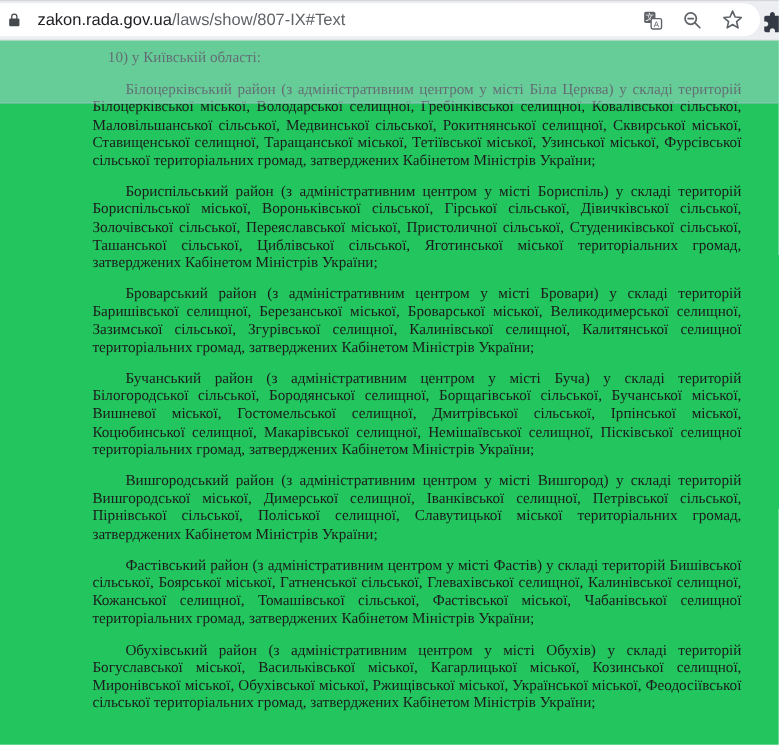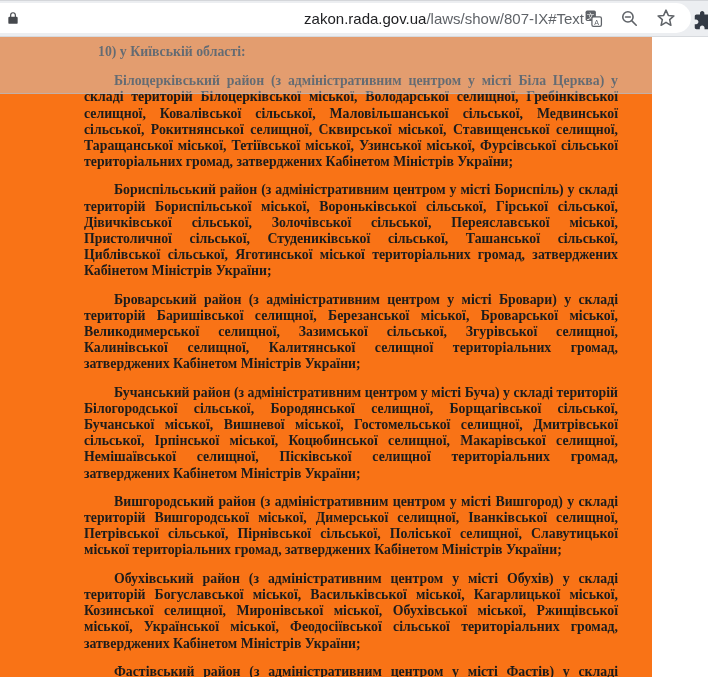--- a/index.html
+++ b/index.html
@@ -10,31 +10,31 @@
     position:relative;width:708px;height:37px;
     background:#eceef1;border-top:1px solid #d4d6da;border-bottom:1px solid #d7dade;
   }
   .omnibox{
     position:absolute;left:-18px;right:17px;top:2px;bottom:3px;
     background:#ffffff;border-radius:16px;
     display:flex;align-items:center;
   }
   .omnibox .lock{margin-left:24px;flex:0 0 auto;display:flex;align-items:center;}
   .url{
-    margin-left:0;font-family:"Liberation Sans",sans-serif;font-size:15px;
-    white-space:nowrap;flex:1 1 auto;overflow:hidden;text-align:right;
+    margin-left:14px;font-family:"Liberation Sans",sans-serif;font-size:15px;
+    white-space:nowrap;flex:1 1 auto;overflow:hidden;
   }
   .url .host{color:#202124;}
   .url .path{color:#5f6368;}
   .omnibox-icons{display:flex;align-items:center;gap:17px;padding-right:15px;flex:0 0 auto;}
   .icon-btn{display:flex;align-items:center;justify-content:center;cursor:pointer;}
   .ext-puzzle{position:absolute;right:-6px;top:9px;}
 
   
-  .page{position:relative;width:652px;height:640px;background:#f97316;overflow:hidden;font-weight:bold;}
+  .page{position:relative;width:708px;height:640px;background:#22c55e;overflow:hidden;}
   .doc{
     padding:7px 34px 0 84px;
     font-family:"Liberation Serif",serif;
     font-size:13.8px;line-height:16.2px;color:#1c1c1c;
     text-align:justify;
   }
   .doc .intro{margin:0 0 13px 0;text-indent:14px;text-align:left;}
   .doc p{margin:12px 0 10px 0;text-indent:30px;}
 
   
@@ -89,17 +89,17 @@
 </div>
 
 <div class="page">
   <div class="doc">
     <p class="intro">10) у Київській області:</p>
     <p>Білоцерківський район (з адміністративним центром у місті Біла Церква) у складі територій Білоцерківської міської, Володарської селищної, Гребінківської селищної, Ковалівської сільської, Маловільшанської сільської, Медвинської сільської, Рокитнянської селищної, Сквирської міської, Ставищенської селищної, Таращанської міської, Тетіївської міської, Узинської міської, Фурсівської сільської територіальних громад, затверджених Кабінетом Міністрів України;</p>
     <p>Бориспільський район (з адміністративним центром у місті Бориспіль) у складі територій Бориспільської міської, Вороньківської сільської, Гірської сільської, Дівичківської сільської, Золочівської сільської, Переяславської міської, Пристоличної сільської, Студениківської сільської, Ташанської сільської, Циблівської сільської, Яготинської міської територіальних громад, затверджених Кабінетом Міністрів України;</p>
     <p>Броварський район (з адміністративним центром у місті Бровари) у складі територій Баришівської селищної, Березанської міської, Броварської міської, Великодимерської селищної, Зазимської сільської, Згурівської селищної, Калинівської селищної, Калитянської селищної територіальних громад, затверджених Кабінетом Міністрів України;</p>
     <p>Бучанський район (з адміністративним центром у місті Буча) у складі територій Білогородської сільської, Бородянської селищної, Борщагівської сільської, Бучанської міської, Вишневої міської, Гостомельської селищної, Дмитрівської сільської, Ірпінської міської, Коцюбинської селищної, Макарівської селищної, Немішаївської селищної, Пісківської селищної територіальних громад, затверджених Кабінетом Міністрів України;</p>
     <p>Вишгородський район (з адміністративним центром у місті Вишгород) у складі територій Вишгородської міської, Димерської селищної, Іванківської селищної, Петрівської сільської, Пірнівської сільської, Поліської селищної, Славутицької міської територіальних громад, затверджених Кабінетом Міністрів України;</p>
+    <p>Фастівський район (з адміністративним центром у місті Фастів) у складі територій Бишівської сільської, Боярської міської, Гатненської сільської, Глевахівської селищної, Калинівської селищної, Кожанської селищної, Томашівської сільської, Фастівської міської, Чабанівської селищної територіальних громад, затверджених Кабінетом Міністрів України;</p>
     <p>Обухівський район (з адміністративним центром у місті Обухів) у складі територій Богуславської міської, Васильківської міської, Кагарлицької міської, Козинської селищної, Миронівської міської, Обухівської міської, Ржищівської міської, Української міської, Феодосіївської сільської територіальних громад, затверджених Кабінетом Міністрів України;</p>
-    <p>Фастівський район (з адміністративним центром у місті Фастів) у складі територій Бишівської сільської, Боярської міської, Гатненської сільської, Глевахівської селищної, Калинівської селищної, Кожанської селищної, Томашівської сільської, Фастівської міської, Чабанівської селищної територіальних громад, затверджених Кабінетом Міністрів України;</p>
   </div>
   <div class="sel-band"></div>
 </div>
 
 </body></html>

